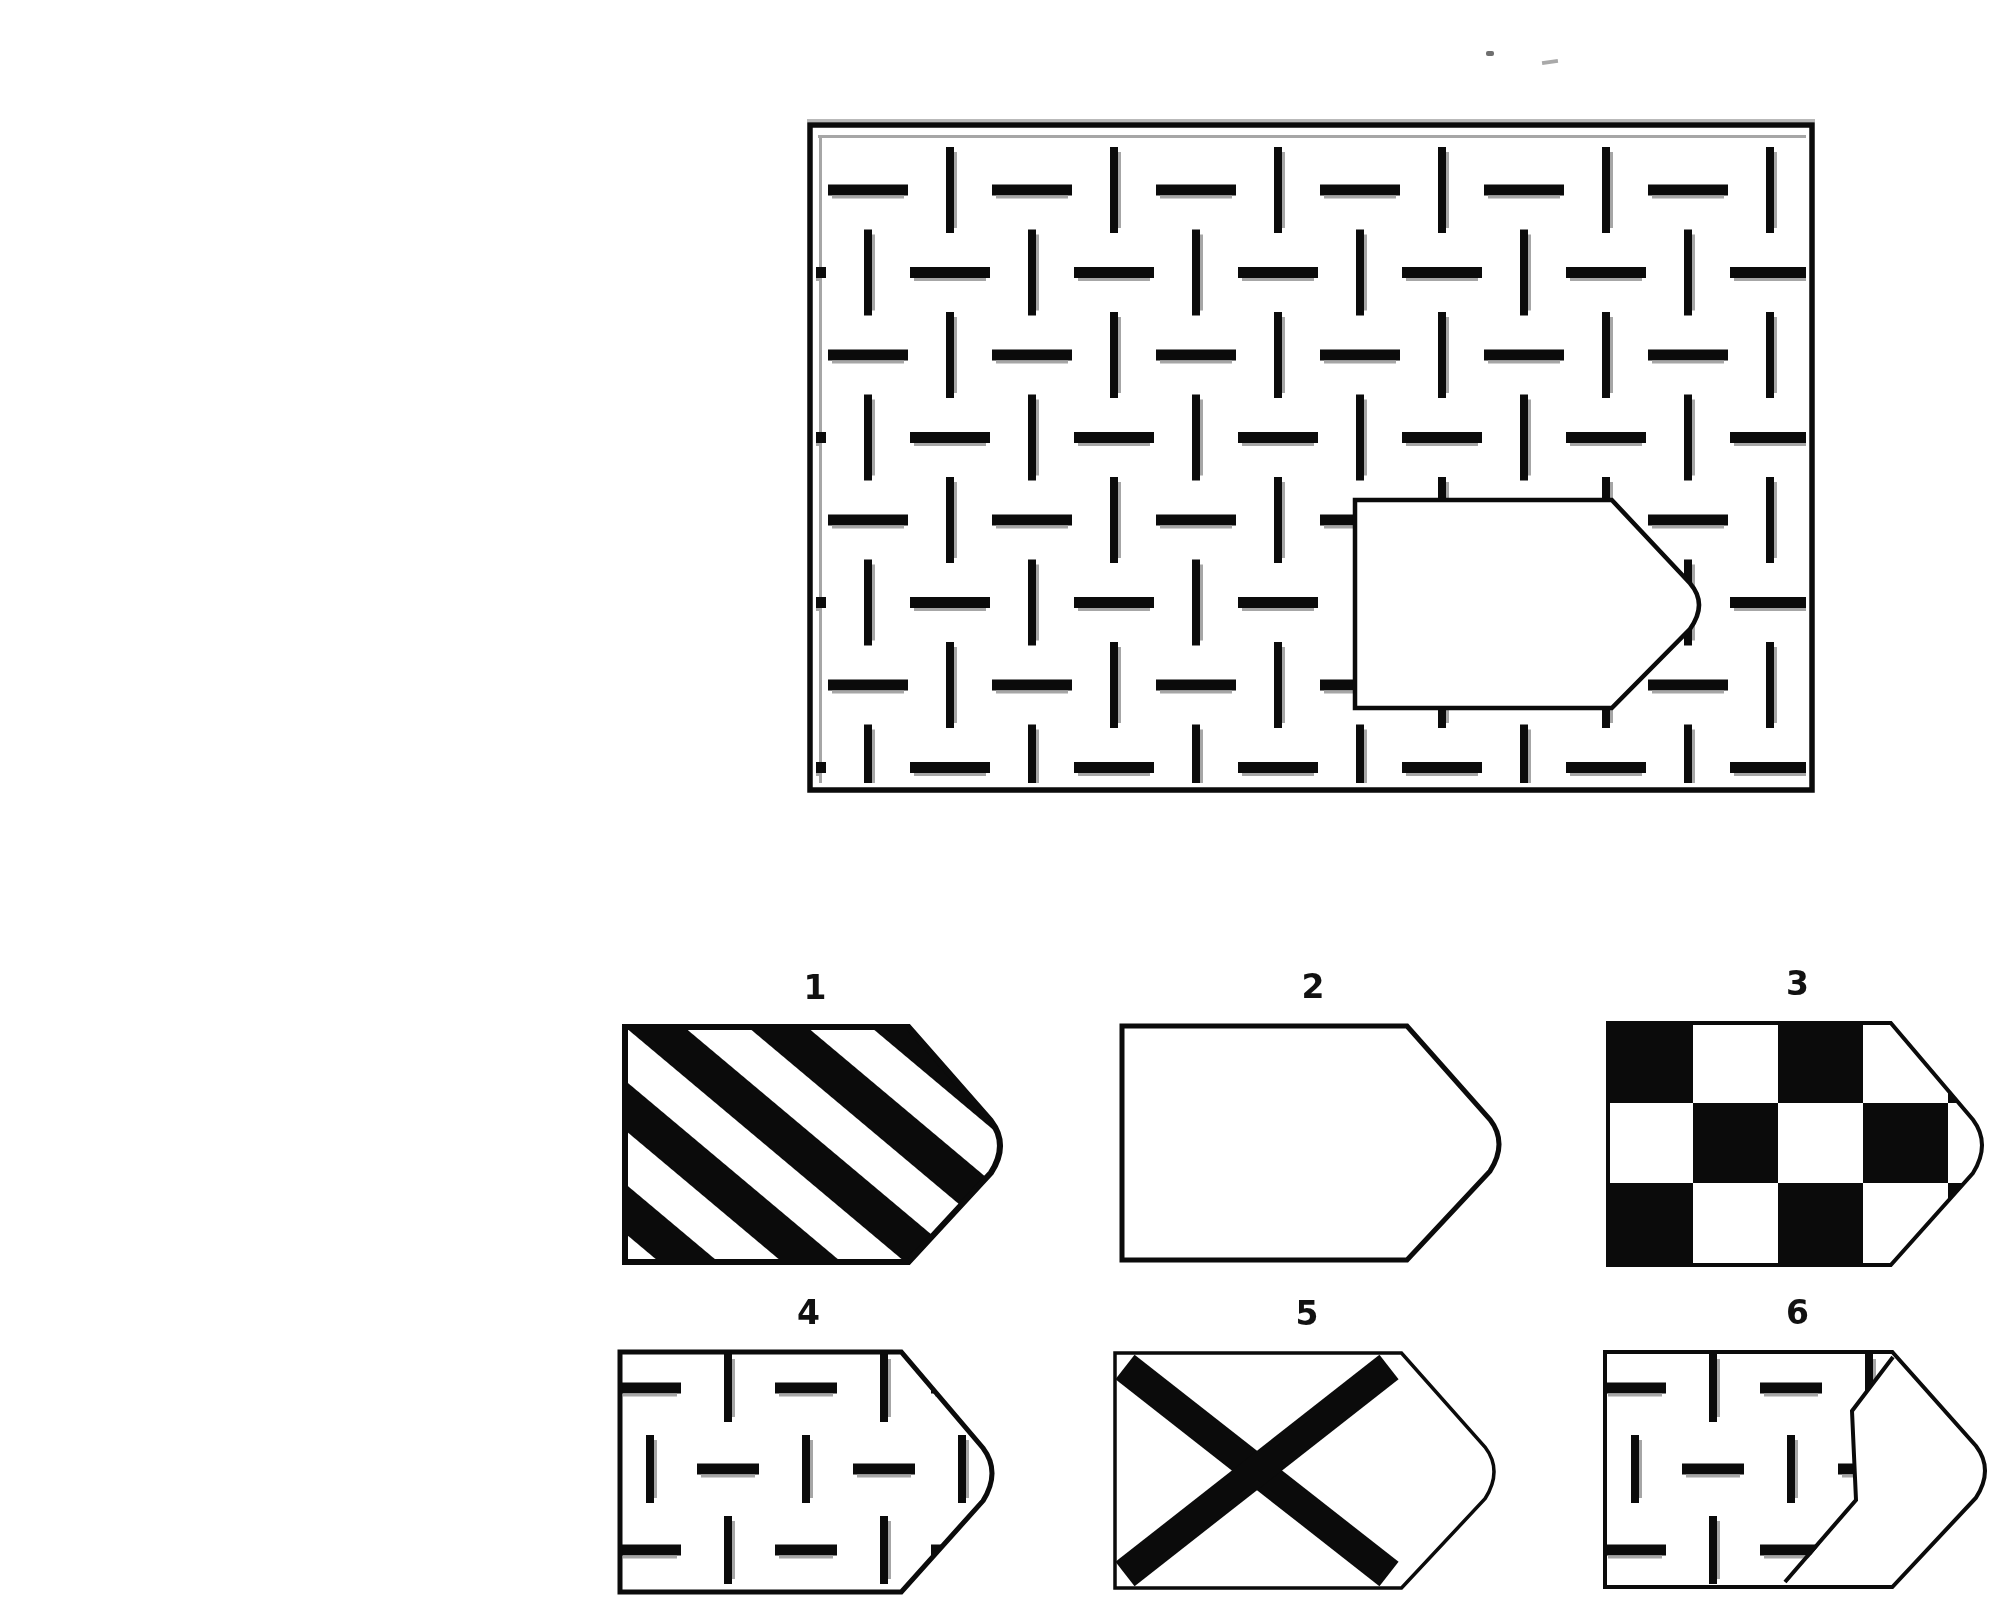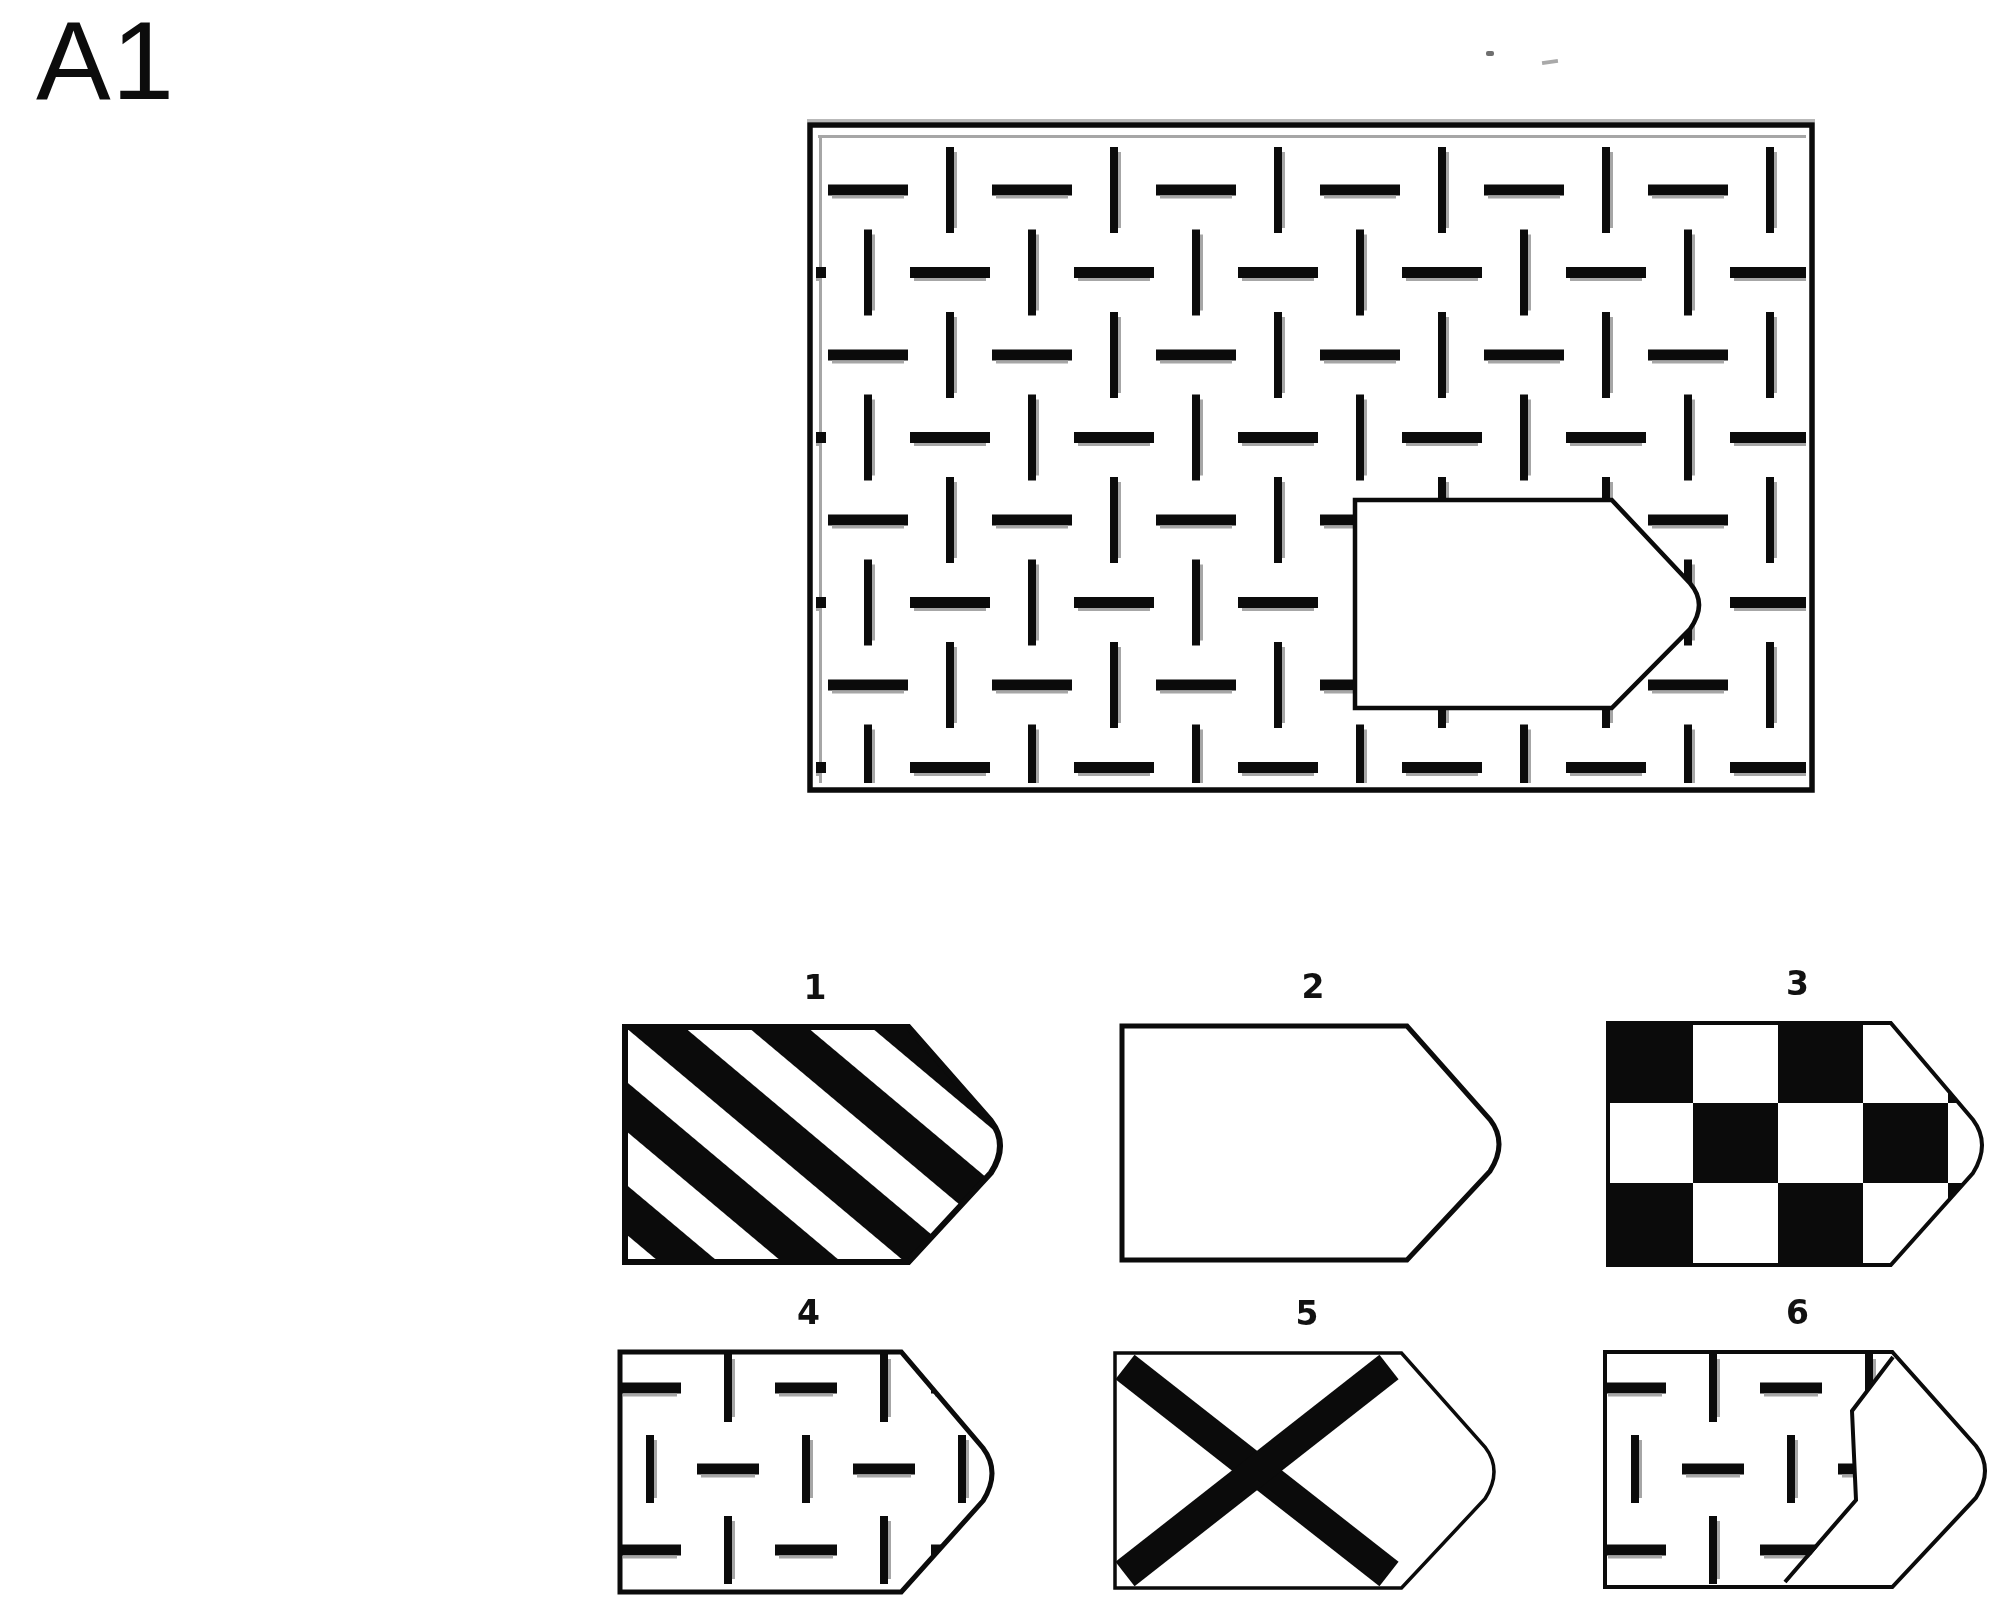--- a/index.html
+++ b/index.html
@@ -51,21 +51,20 @@
   }
   .speck{position:absolute;}
   .s1{left:1486px;top:51px;width:8px;height:5px;background:#6f6f6f;border-radius:2px;}
   .s2{left:1542px;top:60px;width:16px;height:4px;background:#a9a9a9;transform:rotate(-8deg);}
 </style>
 </head>
 <body>
 
 <div class="canvas">
 
-  <div class="item-label">A1</div>
 
   <div class="speck s1"></div>
   <div class="speck s2"></div>
 
   <figure class="stimulus" id="stimulus"><svg width="1025" height="690">
         <defs>
           <clipPath id="stim-clip">
             <rect x="6" y="8" width="990" height="650"></rect>
           </clipPath>
         </defs>

